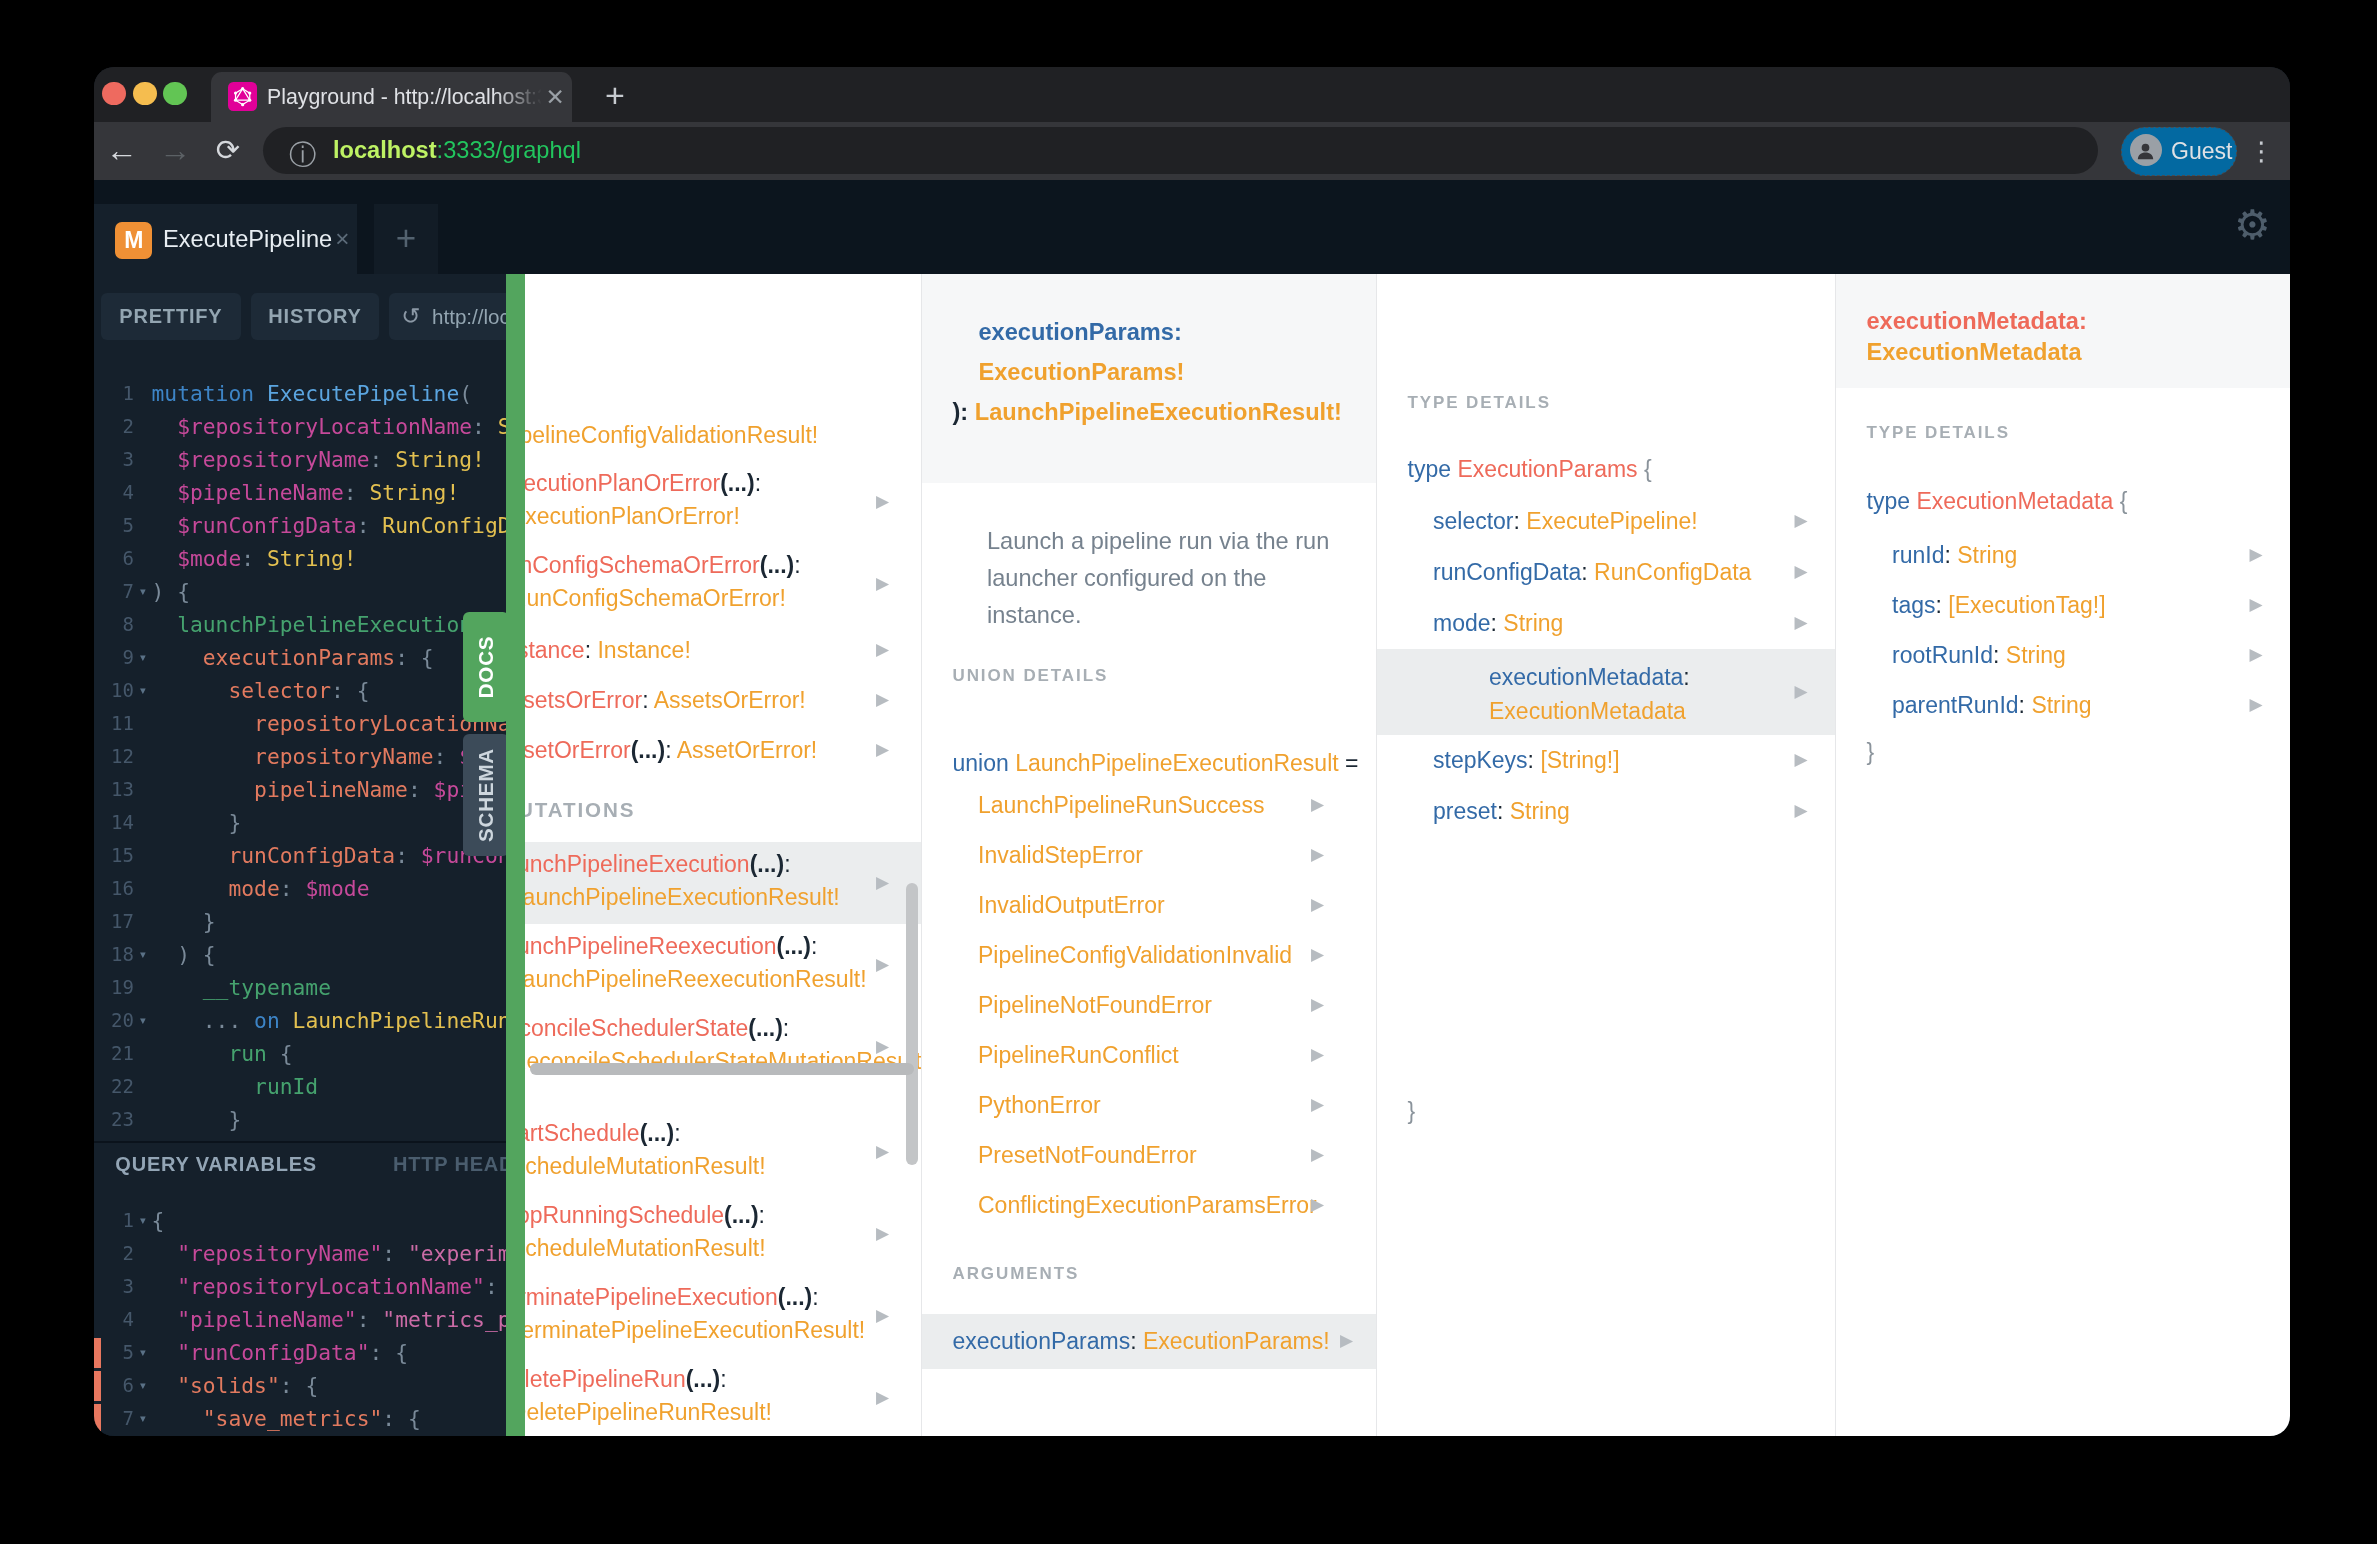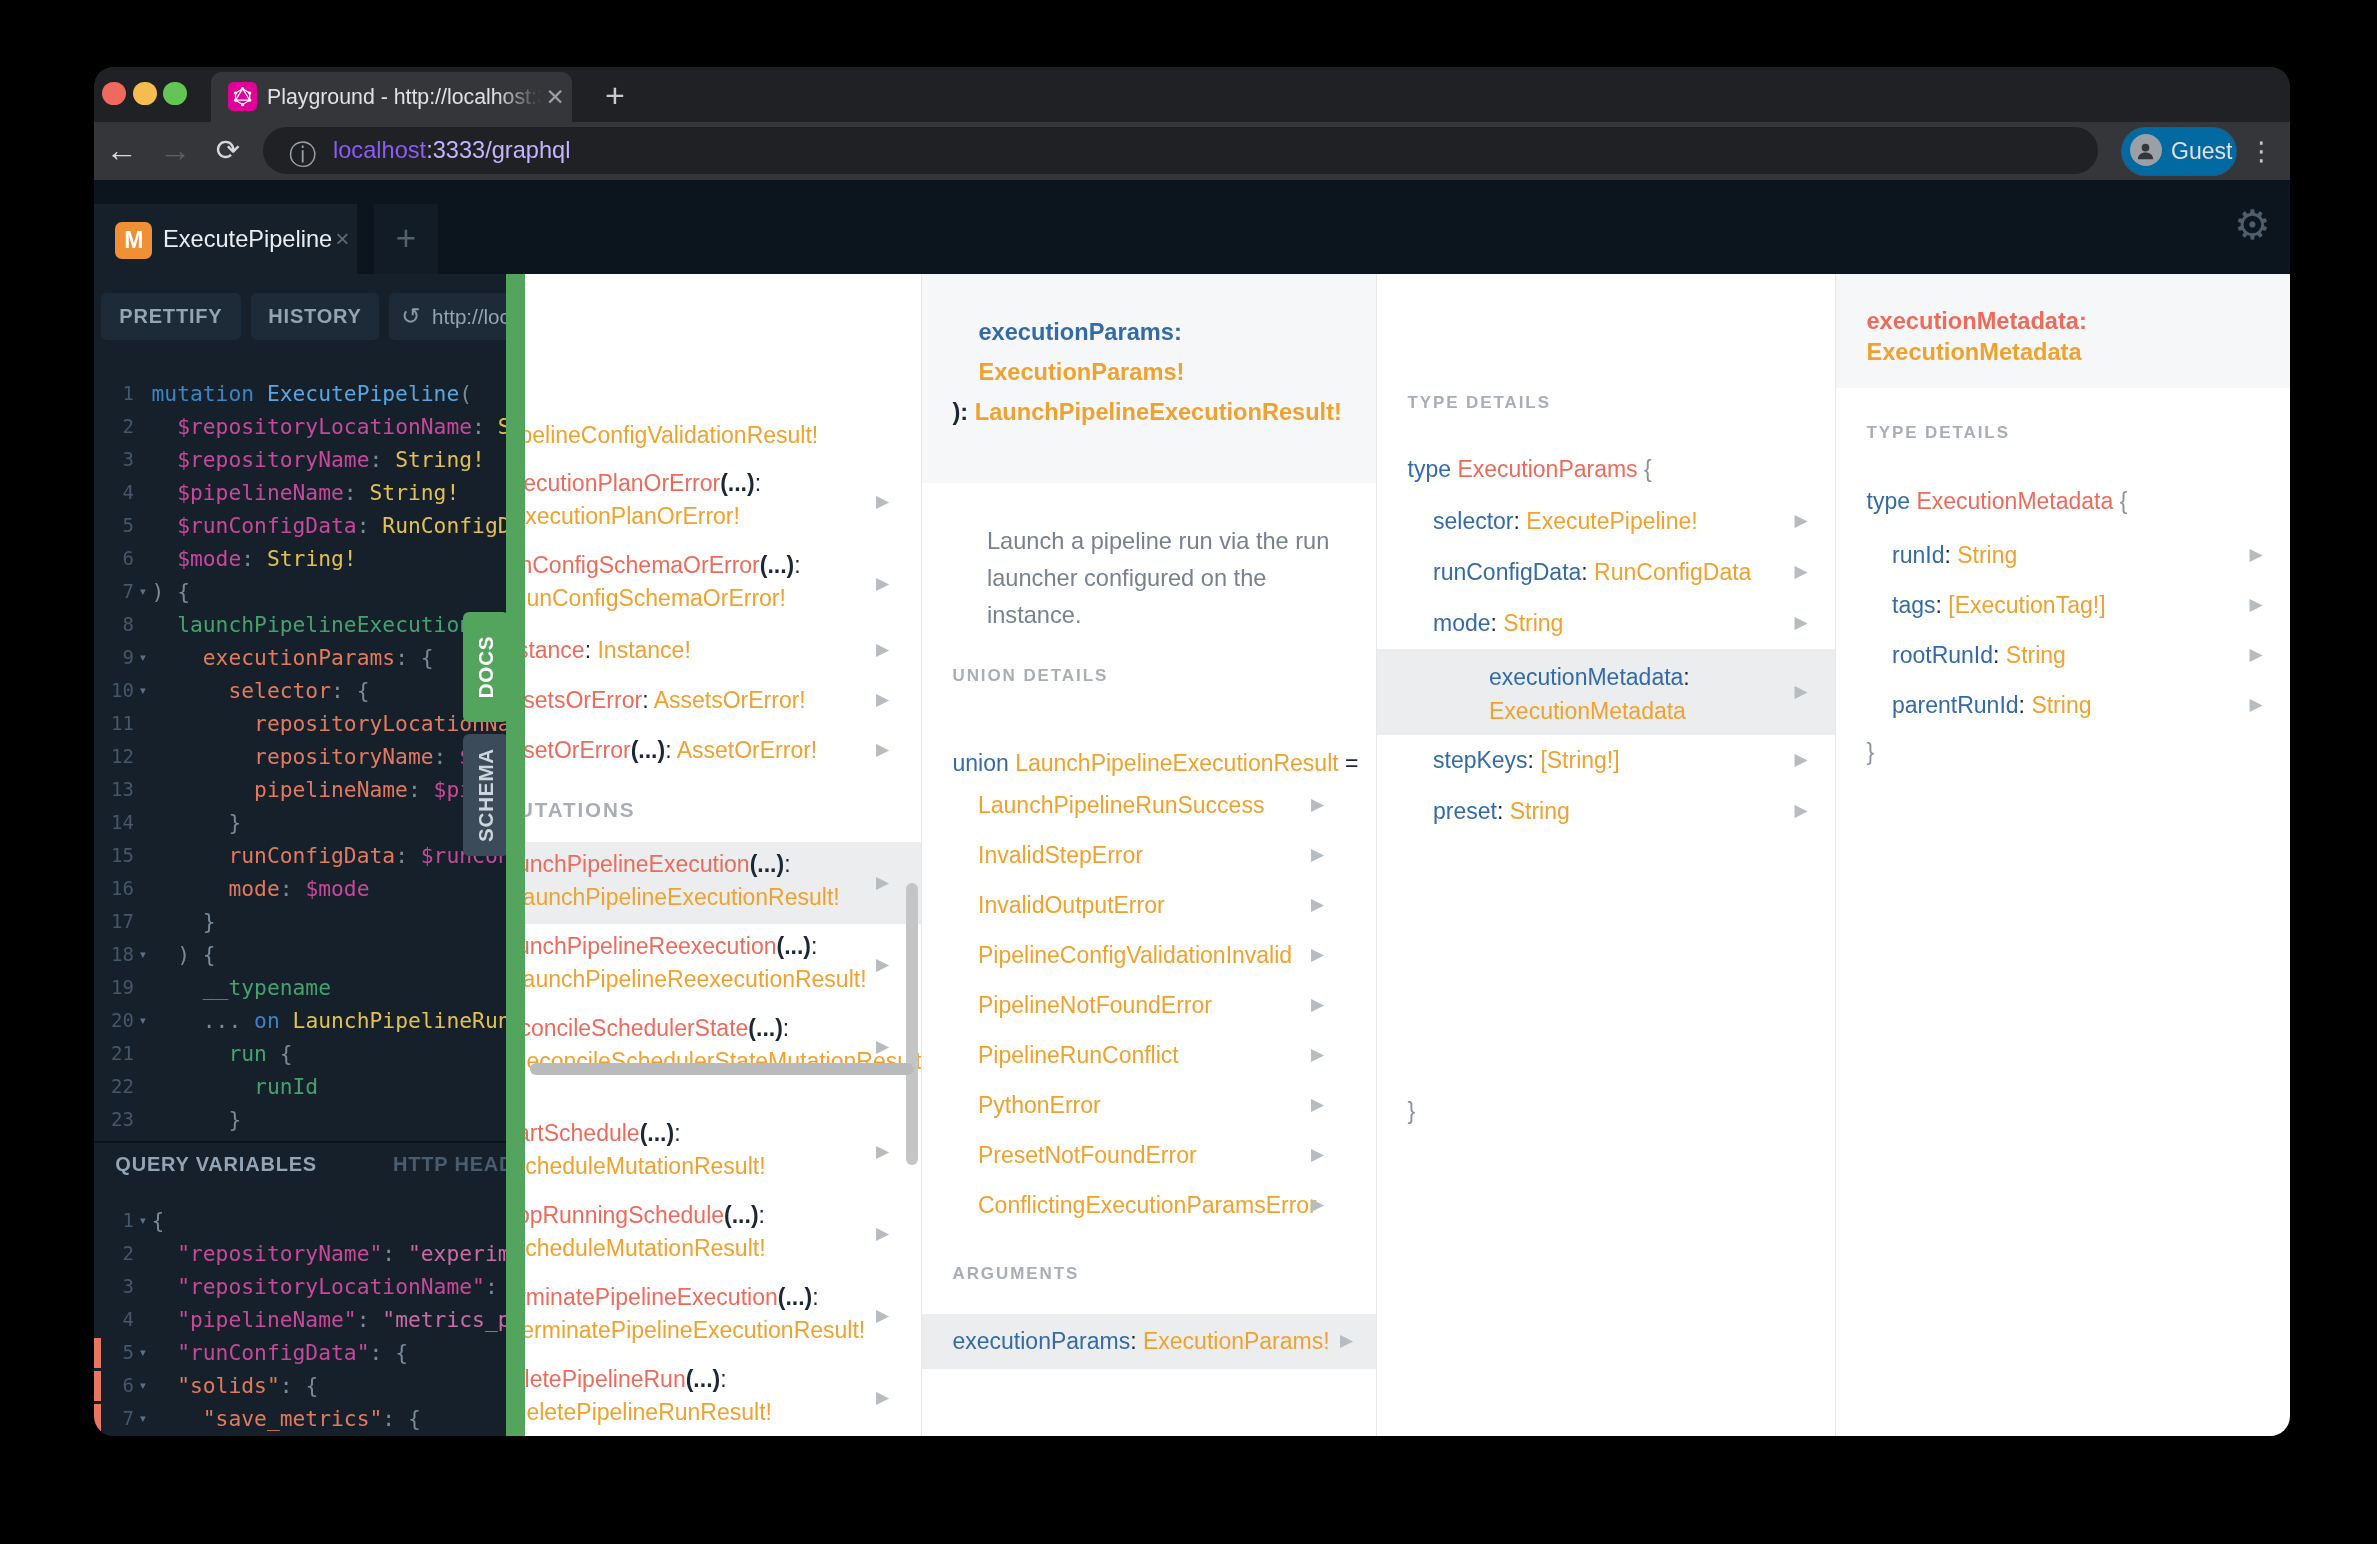--- a/index.html
+++ b/index.html
@@ -14,21 +14,21 @@
   .btab-title{position:absolute;left:56px;top:0;width:274px;height:50px;line-height:50px;font-size:21.3px;color:#dfe1e5;white-space:nowrap;overflow:hidden;}
   .btab-fade{position:absolute;left:285px;top:0;width:46px;height:50px;background:linear-gradient(90deg,rgba(53,54,58,0),#35363a);}
   .btab-close{position:absolute;left:332px;top:13px;width:24.4px;height:24.4px;line-height:24.4px;text-align:center;color:#9aa0a6;font-size:23px;}
   .newtab{position:absolute;left:504px;top:12.2px;width:34px;height:34px;line-height:32px;text-align:center;color:#c7cbd0;font-size:34px;font-weight:300;}
   .toolbar{position:absolute;left:0;top:55px;right:0;height:58px;background:#35363a;}
   .navic{position:absolute;top:9.1px;width:40px;height:40px;line-height:38px;text-align:center;font-size:32px;color:#d5d8dc;}
   .navic.dim{color:#5c6165;}
   .urlpill{position:absolute;left:169px;top:5.3px;width:1835px;height:47px;border-radius:23.6px;background:#202124;}
   .info-ic{position:absolute;left:26px;top:10px;font-size:27.4px;color:#9aa0a6;}
   .urltext{position:absolute;left:70px;top:0;height:47px;line-height:47px;font-size:23.6px;white-space:nowrap;}
-  .urltext .host{color:#8b5cf6;} .urltext .path{color:#c4b5fd;}
+  .urltext .host{color:#bef264;font-weight:bold;} .urltext .path{color:#22c55e;}
   .guest{position:absolute;left:2027px;top:4.6px;width:116px;height:49px;border-radius:24.4px;background:#0369a1;border:1.5px dashed #4a4d51;box-sizing:border-box;}
   .gavatar{position:absolute;left:7.6px;top:6.9px;width:32px;height:32px;border-radius:50%;background:#9aa0a6;display:flex;align-items:center;justify-content:center;}
   .glabel{position:absolute;left:49px;top:0;height:46px;line-height:46px;font-size:23px;color:#dfe1e5;}
   .kebab{position:absolute;left:2152px;top:7.6px;width:30.5px;height:43px;color:#c7cbd0;font-size:26px;line-height:43px;text-align:center;letter-spacing:0;}
   
   .pg{position:absolute;left:0;top:113px;right:0;bottom:0;background:#0c151e;}
   .pg-tab{position:absolute;left:0;top:24.4px;width:263px;height:70px;background:#15202b;}
   .pg-badge{position:absolute;left:21.3px;top:17.5px;width:37px;height:37px;border-radius:6.9px;background:#ef9035;color:#fff;font-weight:bold;font-size:23px;text-align:center;line-height:37px;}
   .pg-title{position:absolute;left:69px;top:0;height:70px;line-height:70px;font-size:23.6px;color:#e8eef3;}
   .pg-close{position:absolute;left:233px;top:20px;width:30.5px;height:30.5px;line-height:30.5px;text-align:center;color:#5c6b79;font-size:24.4px;}

